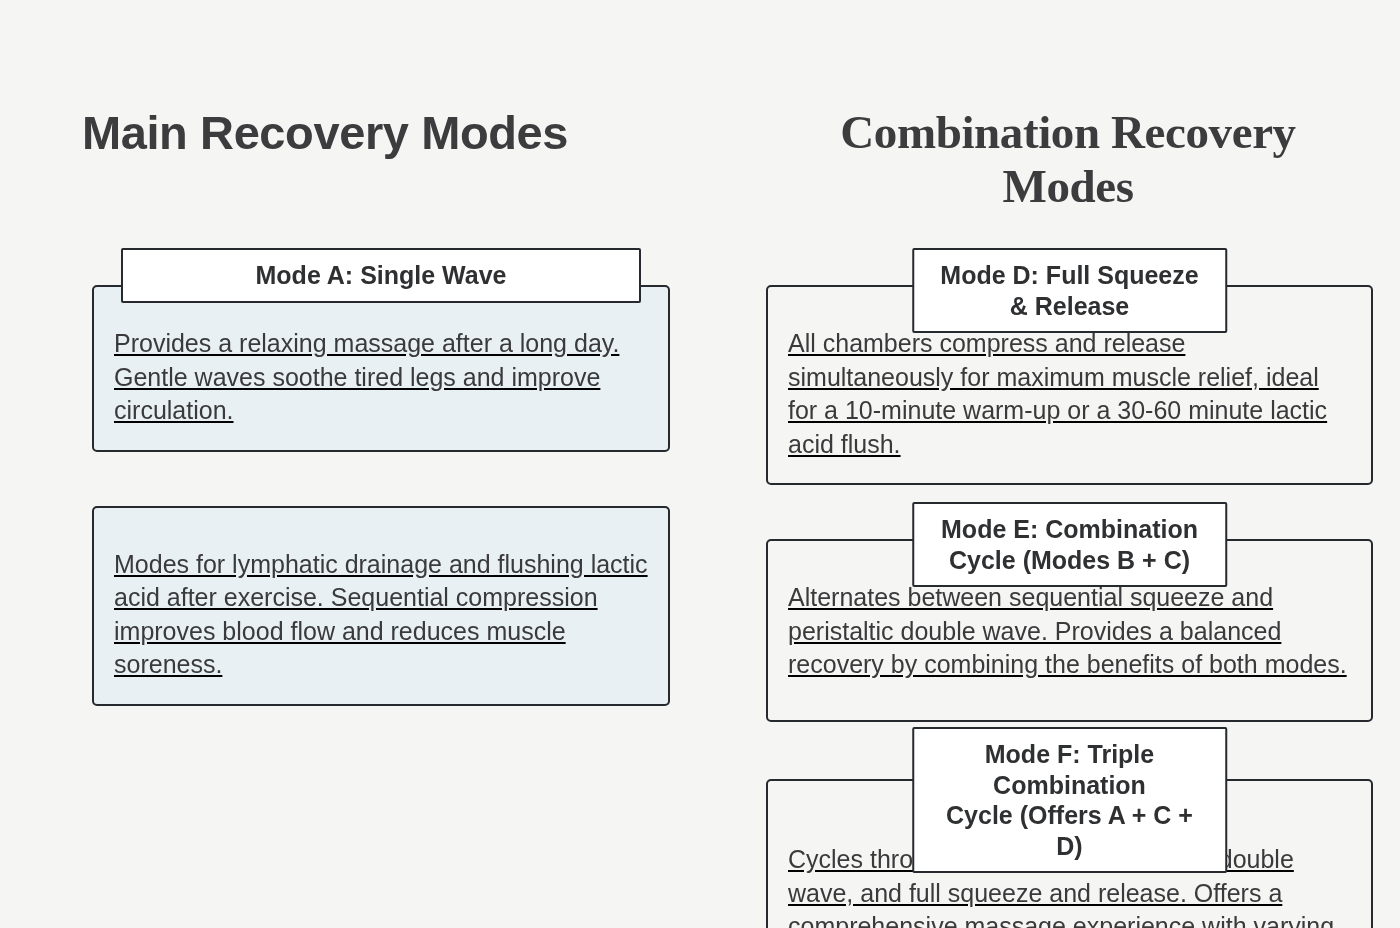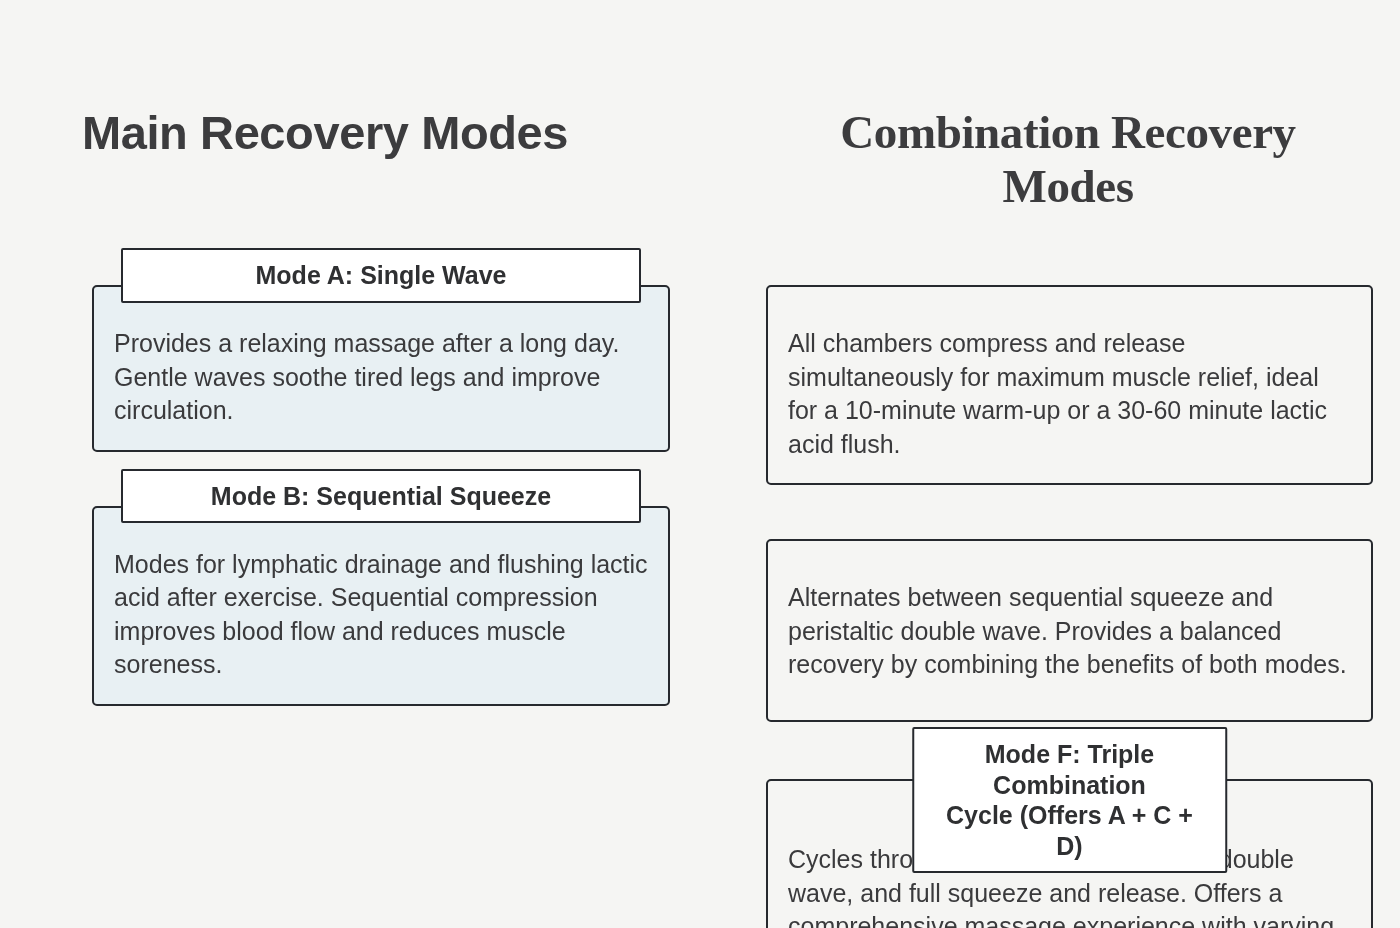--- a/index.html
+++ b/index.html
@@ -46,20 +46,21 @@
   
   .cards {
     position: relative;
   }
   .column-left  .cards { padding: 0 30px 0 32px; }
   .column-right .cards { padding: 0 15px 0 18px; }
 
   .card {
     position: relative;
     margin-bottom: 30px;
+    text-decoration: underline;
   }
 
   
   .card-body {
     border: 2px solid #26292e;
     border-radius: 5px;
     padding: 40px 20px 22px 20px;
     text-align: left;
     font-size: 25px;
     line-height: 1.34;
@@ -122,39 +123,40 @@
     <div class="column-title">Main Recovery Modes</div>
 
     <div class="cards">
 
       <div class="card card-a">
         <div class="card-header">Mode A: Single Wave</div>
         <div class="card-body">Provides a relaxing massage after a long day. Gentle waves soothe tired legs and improve circulation.</div>
       </div>
 
       <div class="card card-b">
-        <div class="card-header">Mode B: Sequential Squeeze</div>
         <div class="card-body">Modes for lymphatic drainage and flushing lactic acid after exercise. Sequential compression improves blood flow and reduces muscle soreness.</div>
       </div>
 
 
     </div>
   </div>
 
   <div class="column column-right">
 
     <div class="column-title">Combination Recovery Modes</div>
 
     <div class="cards">
 
       <div class="card card-d">
+        <div class="card-header">Mode D: Full Squeeze &amp; Release</div>
         <div class="card-body">All chambers compress and release simultaneously for maximum muscle relief, ideal for a 10-minute warm-up or a 30-60 minute lactic acid flush.</div>
       </div>
 
       <div class="card card-e">
+        <div class="card-header">Mode E: Combination Cycle (Modes B + C)</div>
         <div class="card-body">Alternates between sequential squeeze and peristaltic double wave. Provides a balanced recovery by combining the benefits of both modes.</div>
       </div>
 
       <div class="card card-f">
         <div class="card-header">Mode F: Triple Combination
 Cycle (Offers A + C + D)</div>
         <div class="card-body">Cycles through single wave, peristaltic double wave, and full squeeze and release. Offers a comprehensive massage experience with varying intensities.</div>
       </div>
 
     </div>

